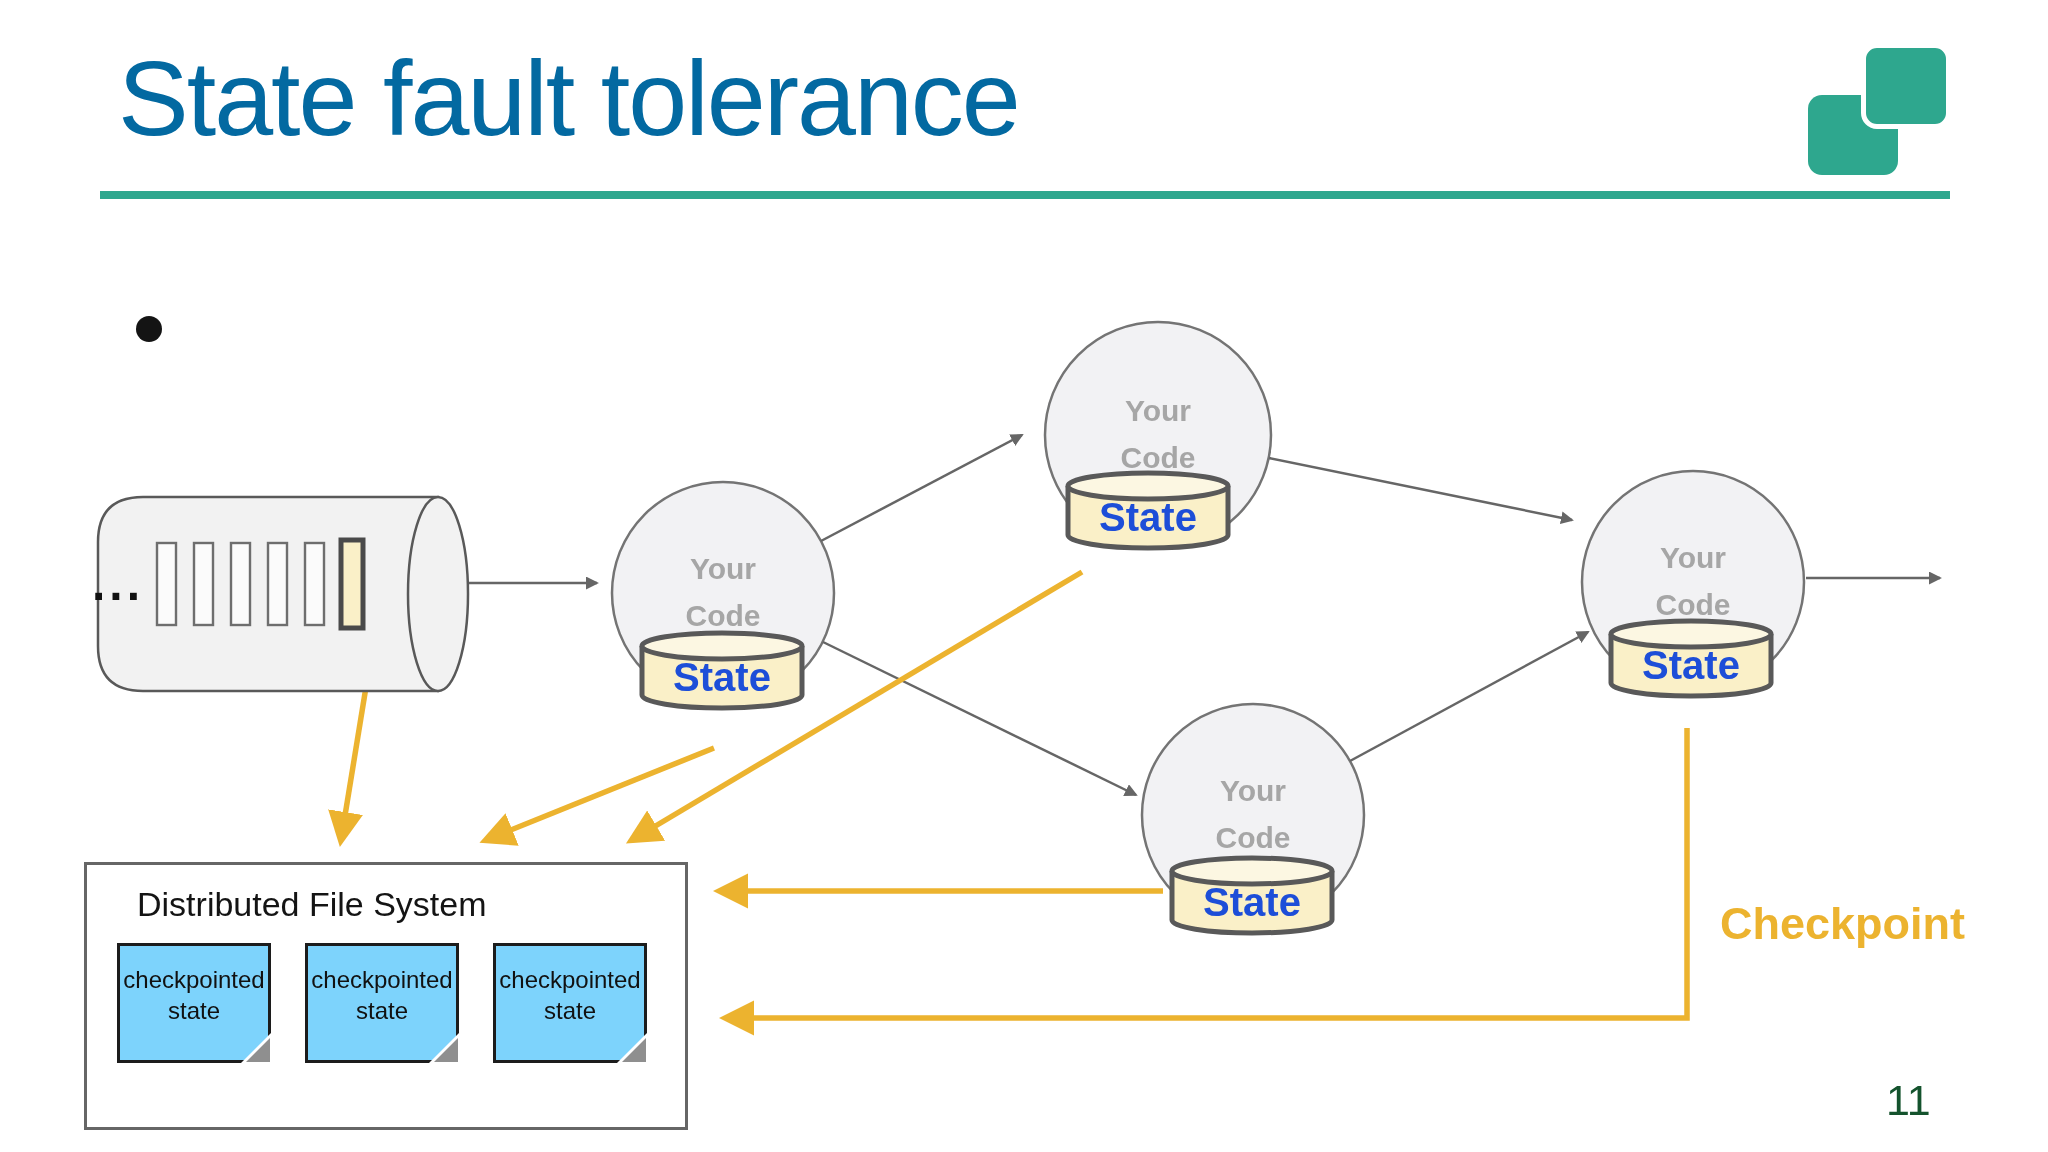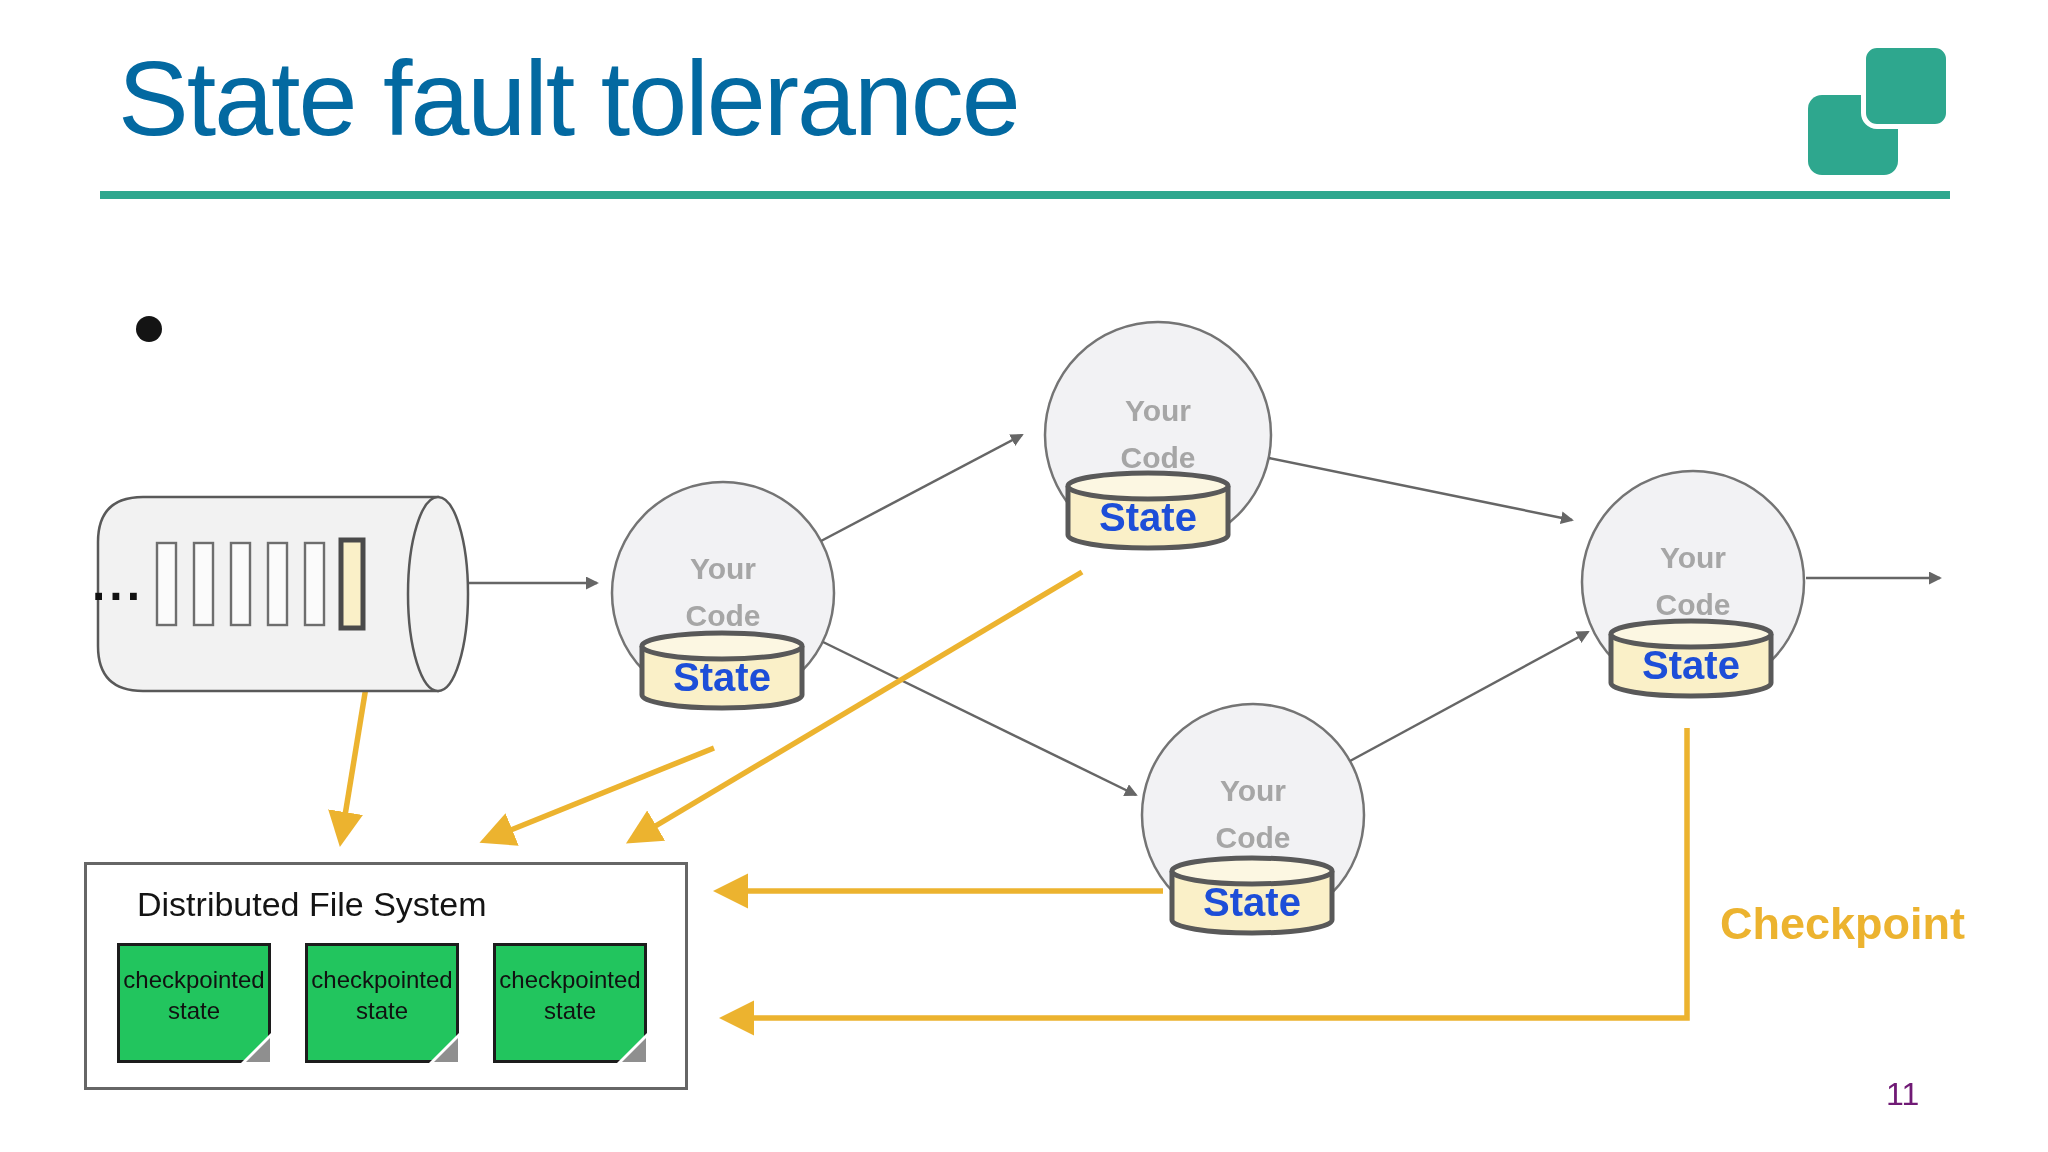--- a/index.html
+++ b/index.html
@@ -22,35 +22,35 @@
 
   .bullet-dot{left:136px;top:316px;width:26px;height:26px;border-radius:50%;background:#141414;z-index:2;}
   .bullet-text{left:222px;top:302px;font-size:48px;font-weight:300;color:#1b1b1b;z-index:2;white-space:nowrap;}
 
   .ellipsis{left:92px;top:556px;font-size:48px;font-weight:bold;color:#111;letter-spacing:4px;z-index:2;}
 
   .node-label{width:200px;text-align:center;font-size:30px;font-weight:bold;color:#a6a6a6;
     line-height:47px;z-index:2;}
   .state-label{width:160px;text-align:center;font-size:40px;font-weight:bold;color:#1d4ed8;z-index:3;}
 
-  .dfs-box{left:84px;top:862px;width:604px;height:228px;background:#ffffff;
+  .dfs-box{left:84px;top:862px;width:604px;height:268px;background:#ffffff;
     border:3px solid #666;box-sizing:border-box;z-index:2;}
   .dfs-title{left:50px;top:20px;font-size:34px;color:#141414;white-space:nowrap;}
-  .doc{top:78px;width:154px;height:120px;background:#22c55e;border:3px solid #1c1c1c;
+  .doc{top:78px;width:154px;height:120px;background:#7dd3fc;border:3px solid #1c1c1c;
     box-sizing:border-box;}
   .doc-1{left:30px;} .doc-2{left:218px;} .doc-3{left:406px;}
   .doc-label{width:100%;text-align:center;margin-top:18px;font-size:24px;color:#111;line-height:31px;}
   .doc::after{content:"";position:absolute;right:-3px;bottom:-3px;width:0;height:0;
     border-style:solid;border-width:0 0 30px 30px;border-color:transparent transparent #ffffff transparent;}
   .doc::before{content:"";position:absolute;right:-2px;bottom:-2px;width:0;height:0;z-index:1;
     border-style:solid;border-width:24px 0 0 24px;border-color:transparent transparent transparent transparent;
     border-bottom:24px solid #8f8f8f;}
 
   .checkpoint-label{left:1720px;top:898px;font-size:45px;font-weight:bold;color:#ecb32f;z-index:2;white-space:nowrap;}
-  .page-number{left:1886px;top:1076px;font-size:32px;font-weight:300;color:#701a75;z-index:2;}
+  .page-number{left:1886px;top:1076px;font-size:43px;font-weight:300;color:#14532d;z-index:2;}
 </style>
 </head>
 <body>
 
 <div class="stage">
 
   <svg class="diagram-svg" width="2048" height="1152" viewBox="0 0 2048 1152">
     <defs>
       <marker id="mg" viewBox="0 0 10 10" refX="8.5" refY="5" markerWidth="5.2" markerHeight="5.2" orient="auto">
         <path d="M0,0 L10,5 L0,10 z" fill="#666"></path>

